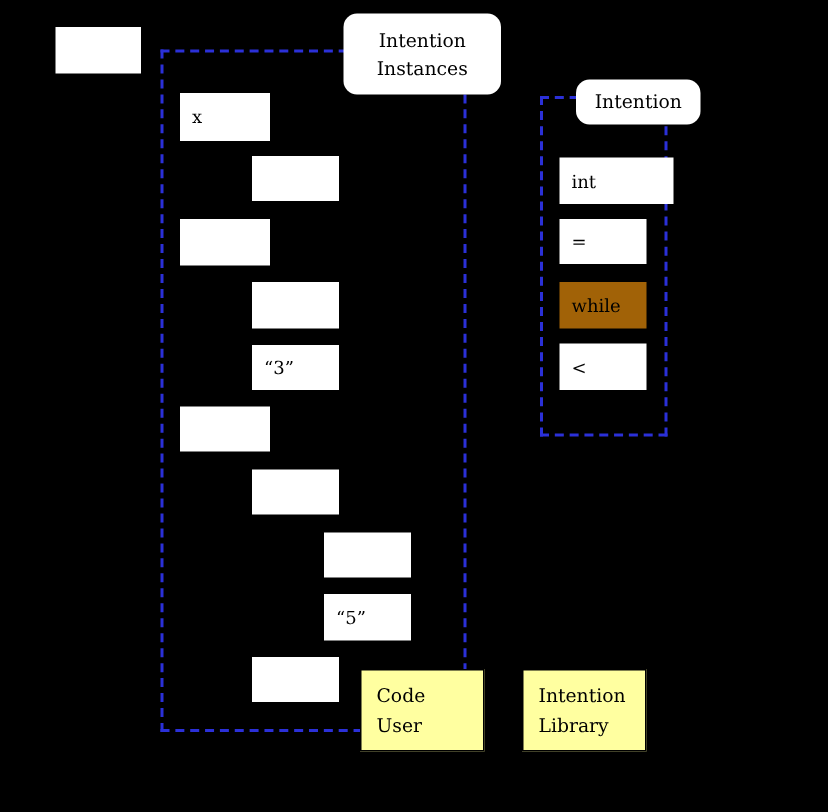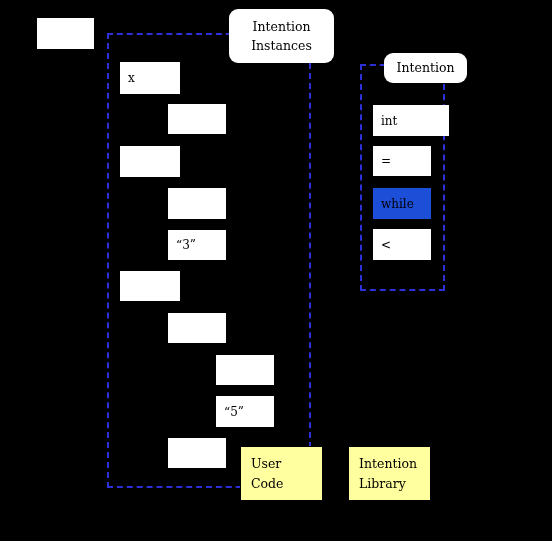--- a/index.html
+++ b/index.html
@@ -87,33 +87,33 @@
   <div class="node" style="left: 168px; top: 188px; width: 58px; height: 31px; background: rgb(255, 255, 255);"></div>
   <div class="node" style="left: 168px; top: 230px; width: 58px; height: 30px; background: rgb(255, 255, 255);">“3”</div>
   <div class="node" style="left: 120px; top: 271px; width: 60px; height: 30px; background: rgb(255, 255, 255);"></div>
   <div class="node" style="left: 168px; top: 313px; width: 58px; height: 30px; background: rgb(255, 255, 255);"></div>
   <div class="node" style="left: 216px; top: 355px; width: 58px; height: 30px; background: rgb(255, 255, 255);"></div>
   <div class="node" style="left: 216px; top: 396px; width: 58px; height: 31px; background: rgb(255, 255, 255);">“5”</div>
   <div class="node" style="left: 168px; top: 438px; width: 58px; height: 30px; background: rgb(255, 255, 255);"></div>
 
   <div class="node" style="left: 373px; top: 105px; width: 76px; height: 31px; background: rgb(255, 255, 255);">int</div>
   <div class="node" style="left: 373px; top: 146px; width: 58px; height: 30px; background: rgb(255, 255, 255);">=</div>
-  <div class="node" style="left: 373px; top: 188px; width: 58px; height: 31px; background: #1d4ed8;">while</div>
+  <div class="node" style="left: 373px; top: 188px; width: 58px; height: 31px; background: #a16207;">while</div>
   <div class="node" style="left: 373px; top: 229px; width: 58px; height: 31px; background: rgb(255, 255, 255);">&lt;</div>
 
   <div class="callout" style="left: 229px; top: 9px; width: 105px; height: 54px;">
     <span>Intention</span>
     <span>Instances</span>
   </div>
   <div class="callout" style="left: 384px; top: 53px; width: 83px; height: 30px;">
     <span>Intention</span>
   </div>
 
   <div class="legend" style="left: 240px; top: 446px; width: 83px; height: 55px; background: rgb(255, 255, 160);">
+    <span>Code</span>
     <span>User</span>
-    <span>Code</span>
   </div>
   <div class="legend" style="left: 348px; top: 446px; width: 83px; height: 55px; background: rgb(255, 255, 160);">
     <span>Intention</span>
     <span>Library</span>
   </div>
 
 </div>
 
 </body></html>

